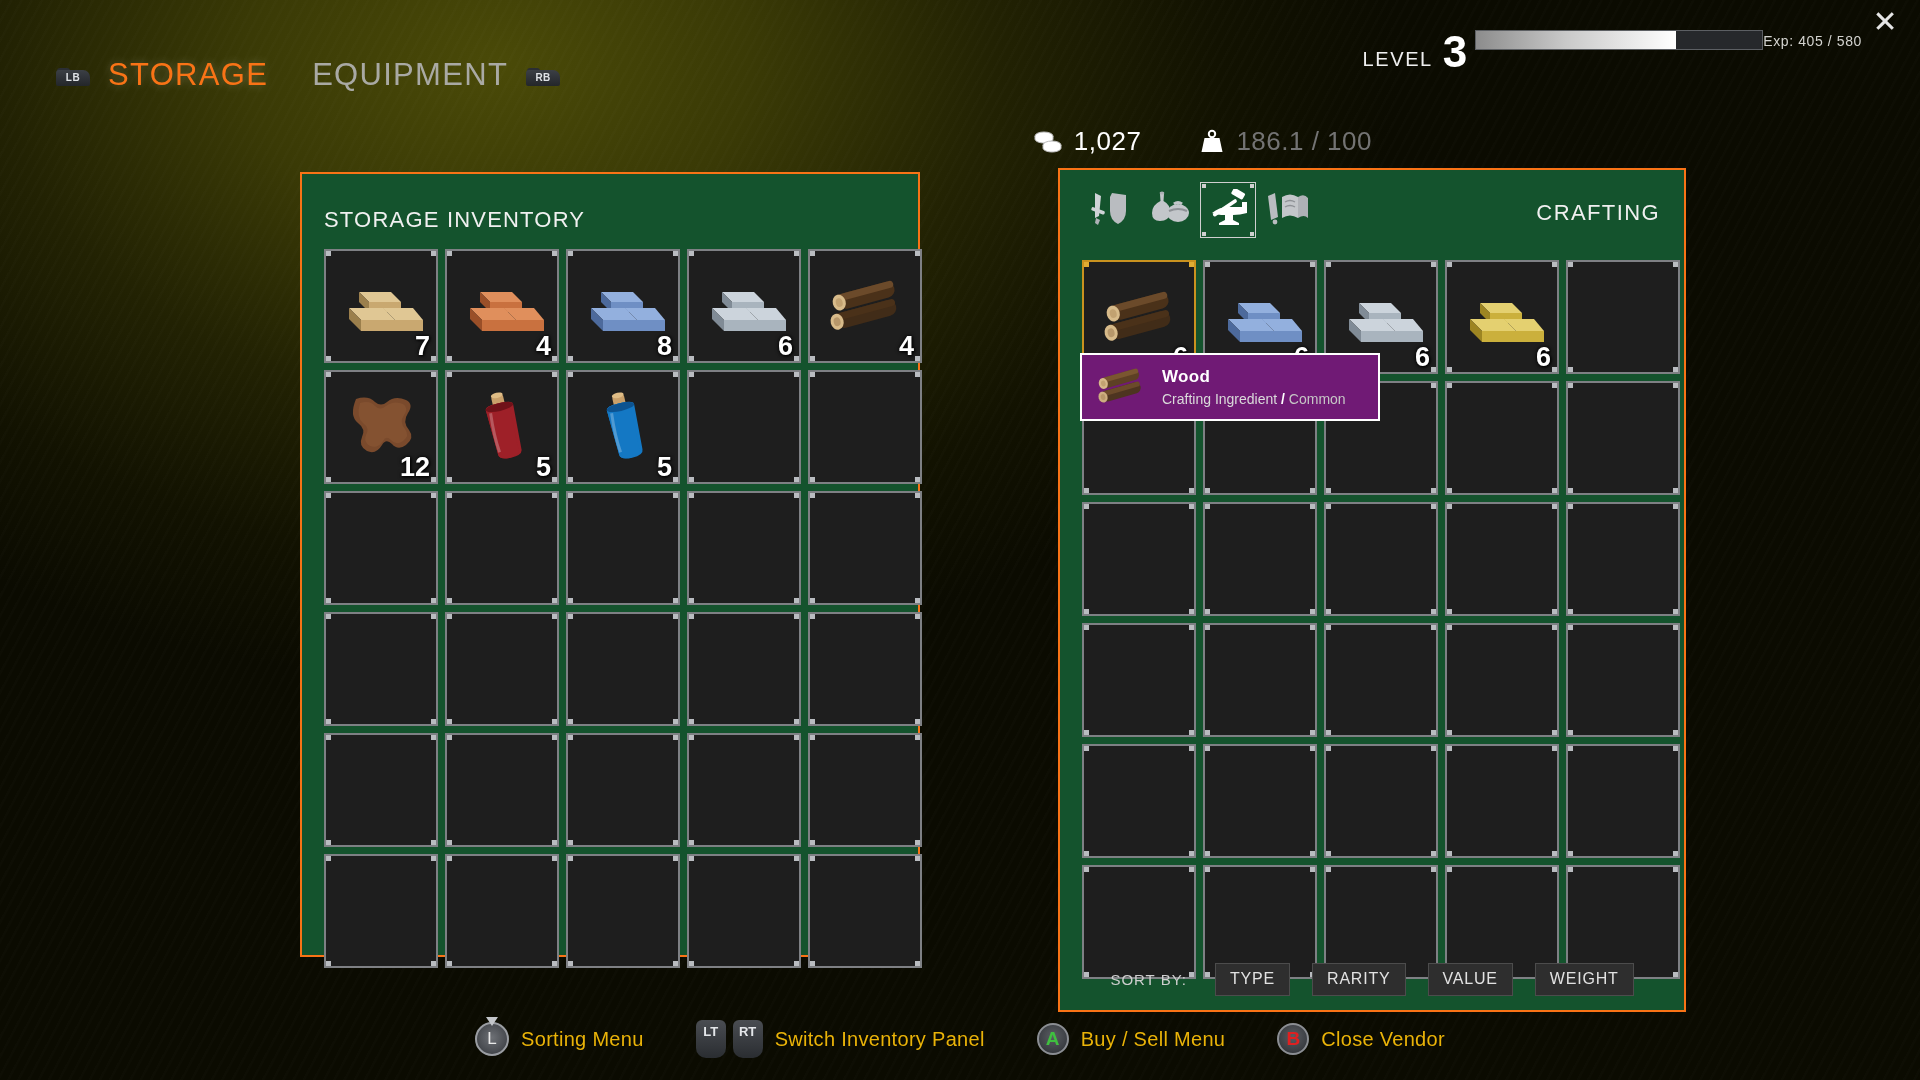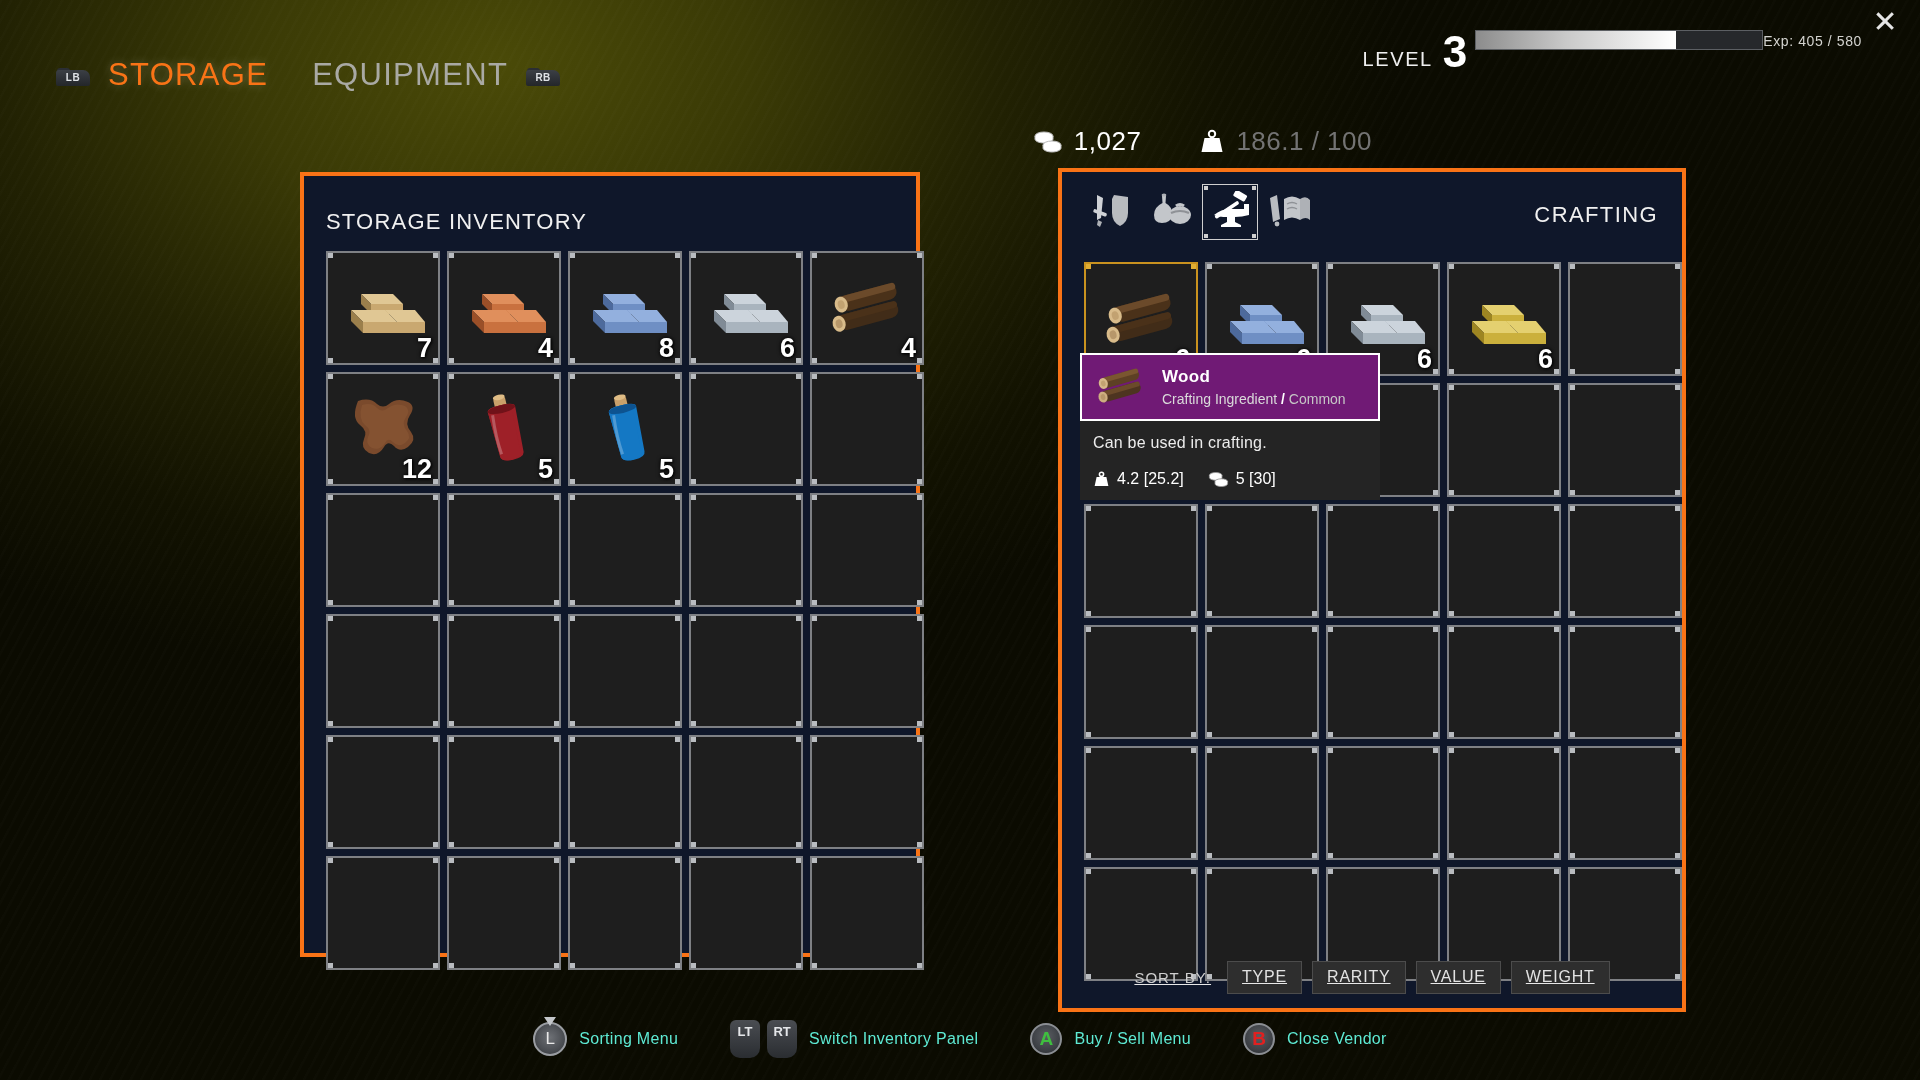--- a/index.html
+++ b/index.html
@@ -65,22 +65,22 @@
   .exptext { font-size: 14px; color: #d4d4d0; margin-top: 3px; letter-spacing: .6px; }
   .cur-val { font-size: 26px; color: #ffffff; letter-spacing: .5px; }
   .cur-val.over { color: #737373; }
   .statgroup { display: flex; align-items: center; gap: 11px; }
   .statrow { position: absolute; top: 126px; right: 548px; display: flex; align-items: center; gap: 58px; }
 
   svg.ic { display: block; }
 
   
   .panel {
-    position: absolute; background: #0f172a;
-    border: 4px solid #f97316;
+    position: absolute; background: #14532d;
+    border: 2px solid #f97316;
   }
   .panel-left { left: 300px; top: 172px; width: 620px; height: 785px; }
   .panel-right { left: 1058px; top: 168px; width: 628px; height: 844px; }
   .panel-title { font-size: 22px; color: #f0f0f0; letter-spacing: 1.2px; }
   .pt-left { position: absolute; left: 22px; top: 33px; }
   .pt-right { position: absolute; right: 24px; top: 30px; font-size: 22px; color: #f0f0f0; letter-spacing: 1.4px; }
 
   
   .cattabs { position: absolute; left: 22px; top: 12px; display: flex; gap: 3px; align-items: center; }
   .cattab {
@@ -112,21 +112,21 @@
   .slot.selected { border-color: #c9921f; }
   .slot.selected .cn { background: #e0ad33; }
   .slot .qty {
     position: absolute; right: 6px; bottom: 1px;
     font-size: 27px; font-weight: bold; color: #ffffff;
     text-shadow: 1px 1px 3px #000, 0 0 4px #000; line-height: 1;
   }
   .slot .art { position: absolute; inset: 0; display: flex; align-items: center; justify-content: center; }
 
   
-  .sortbar { position: absolute; left: 0; right: 0; bottom: 14px; display: flex; justify-content: center; align-items: center; gap: 10px; text-decoration: underline; }
+  .sortbar { position: absolute; left: 0; right: 0; bottom: 14px; display: flex; justify-content: center; align-items: center; gap: 22px; }
   .sortlabel { font-size: 15px; color: #cfcfcf; letter-spacing: 1px; margin-right: 6px; }
   .sortbtn {
     background: #2e2e2e; border: 1px solid #4c4c4c; color: #e2e2e2;
     font-size: 16px; letter-spacing: .8px; padding: 6px 14px 7px; cursor: pointer;
     font-family: "Liberation Sans", sans-serif;
   }
 
   
   .tooltip {
     position: absolute; left: 1080px; top: 353px; width: 300px;
@@ -144,21 +144,21 @@
   .tt-desc { font-size: 16px; color: #ececec; letter-spacing: .2px; }
   .tt-stats { display: flex; align-items: center; gap: 24px; margin-top: 18px; }
   .tt-stat { display: flex; align-items: center; gap: 7px; font-size: 16px; color: #ffffff; }
 
   
   .hints {
     position: absolute; left: 0; bottom: 22px; width: 1920px;
     display: flex; justify-content: center; align-items: center; gap: 52px;
   }
   .hint { display: flex; align-items: center; gap: 12px; }
-  .hint-label { font-size: 16px; color: #5eead4; letter-spacing: .3px; text-align: right; }
+  .hint-label { font-size: 20px; color: #eab308; letter-spacing: .3px; text-align: right; }
   .stickbtn {
     width: 34px; height: 34px; border-radius: 50%;
     background: radial-gradient(circle at 50% 45%, #6d7075 0%, #4b4e53 60%, #303338 100%);
     border: 2px solid #9a9da2; display: flex; align-items: center; justify-content: center;
     font-size: 17px; color: #e9e9e9; position: relative;
   }
   .stickbtn .arr {
     position: absolute; top: -7px; left: 50%; transform: translateX(-50%);
     width: 0; height: 0; border-left: 6px solid transparent; border-right: 6px solid transparent;
     border-top: 9px solid #c3c6ca;
@@ -822,41 +822,20 @@
     </svg>
     <div>
       <div class="tt-name">Wood</div>
       <div class="tt-sub">
         <span>Crafting Ingredient</span>
         <b>/</b>
         <span class="rar">Common</span>
       </div>
     </div>
   </div>
-  <div class="tt-body">
-    <div class="tt-desc">Can be used in crafting.</div>
-    <div class="tt-stats">
-      <div class="tt-stat">
-        <svg width="17" height="17" viewBox="0 0 26 26">
-          <circle cx="13" cy="5" r="3.2" fill="none" stroke="#fff" stroke-width="2.4"></circle>
-          <path d="M5.5 9h15l3 14h-21z" fill="#fff"></path>
-        </svg>
-        <span>4.2 [25.2]</span>
-      </div>
-      <div class="tt-stat">
-        <svg width="21" height="17" viewBox="0 0 30 24">
-          <ellipse cx="11" cy="6" rx="9" ry="4" fill="#fff" stroke="#999" stroke-width="1.2"></ellipse>
-          <path d="M2 6v3c0 2.2 4 4 9 4s9-1.8 9-4V6" fill="#fff" stroke="#999" stroke-width="1.2"></path>
-          <ellipse cx="19" cy="15" rx="9" ry="4" fill="#fff" stroke="#999" stroke-width="1.2"></ellipse>
-          <path d="M10 15v3c0 2.2 4 4 9 4s9-1.8 9-4v-3" fill="#fff" stroke="#999" stroke-width="1.2"></path>
-        </svg>
-        <span>5 [30]</span>
-      </div>
-    </div>
-  </div>
 </div>
 
 <div class="hints" id="hints">
     <div class="hint">
       <div class="stickbtn"><span class="arr"></span>L</div>
       <div class="hint-label">Sorting Menu</div>
     </div>
     <div class="hint">
       <div class="trigger-pair">
           <div class="trigger">LT</div>

